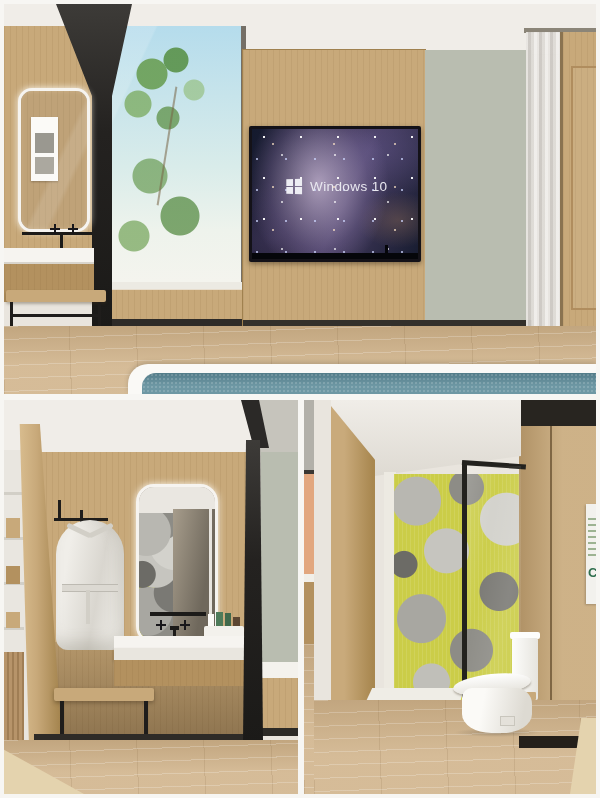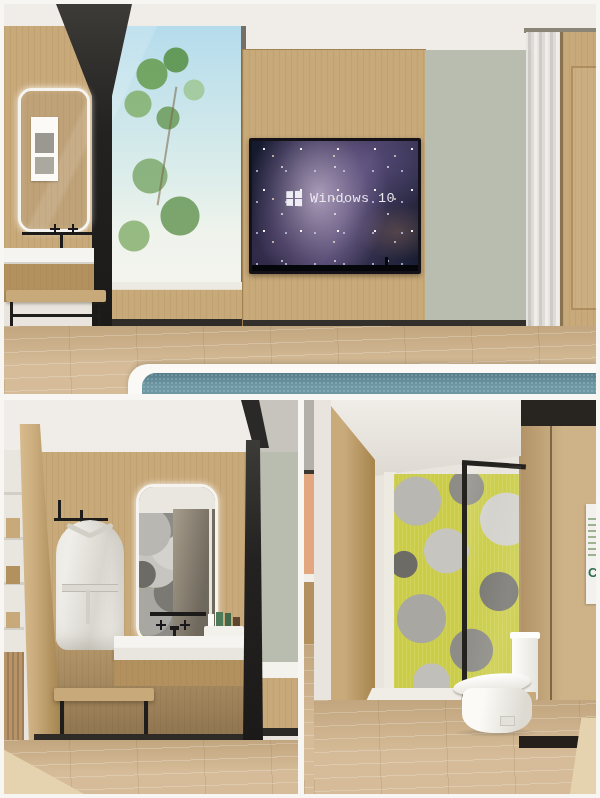--- a/index.html
+++ b/index.html
@@ -131,21 +131,21 @@
           radial-gradient(circle at 24px 210px, rgba(128,172,104,.8) 0 15px, rgba(0,0,0,0) 16px);"></div>
       <div class="abs" style="left:56px;top:60px;width:2px;height:120px;background:rgba(120,100,70,.55);transform:rotate(9deg);"></div>
       <div class="abs" style="left:0;top:0;width:135px;height:256px;background:linear-gradient(115deg,rgba(255,255,255,.16) 0 18%,rgba(255,255,255,0) 19% 100%);"></div>
     </div>
     <div class="abs" style="left:237px;top:22px;width:5px;height:262px;background:#756f66;"></div>
     <div class="abs" style="left:106px;top:278px;width:135px;height:7px;background:#eceae3;"></div>
     <div class="abs wood grain-v" style="left:106px;top:285px;width:135px;height:34px;border-top:1px solid #e7ddcd;"></div>
     <div class="abs" style="left:106px;top:315px;width:135px;height:8px;background:#2e2b28;"></div>
 
     <div class="abs wood grain-v" style="left:239px;top:46px;width:182px;height:278px;outline:1px solid #a0814f;"></div>
-    <div class="abs tv" style="left:245px;top:134px;width:172px;height:136px;font-family:Liberation Mono, monospace;">
+    <div class="abs tv" style="left:245px;top:122px;width:172px;height:136px;">
       <div class="tv-screen">
         <div class="tv-stars"></div>
         <div class="tv-horizon"></div>
         <div class="tv-figure"></div>
         <div class="tv-brand">
           <div class="winlogo">
             <span></span>
               <span></span>
               <span></span>
               <span></span>

